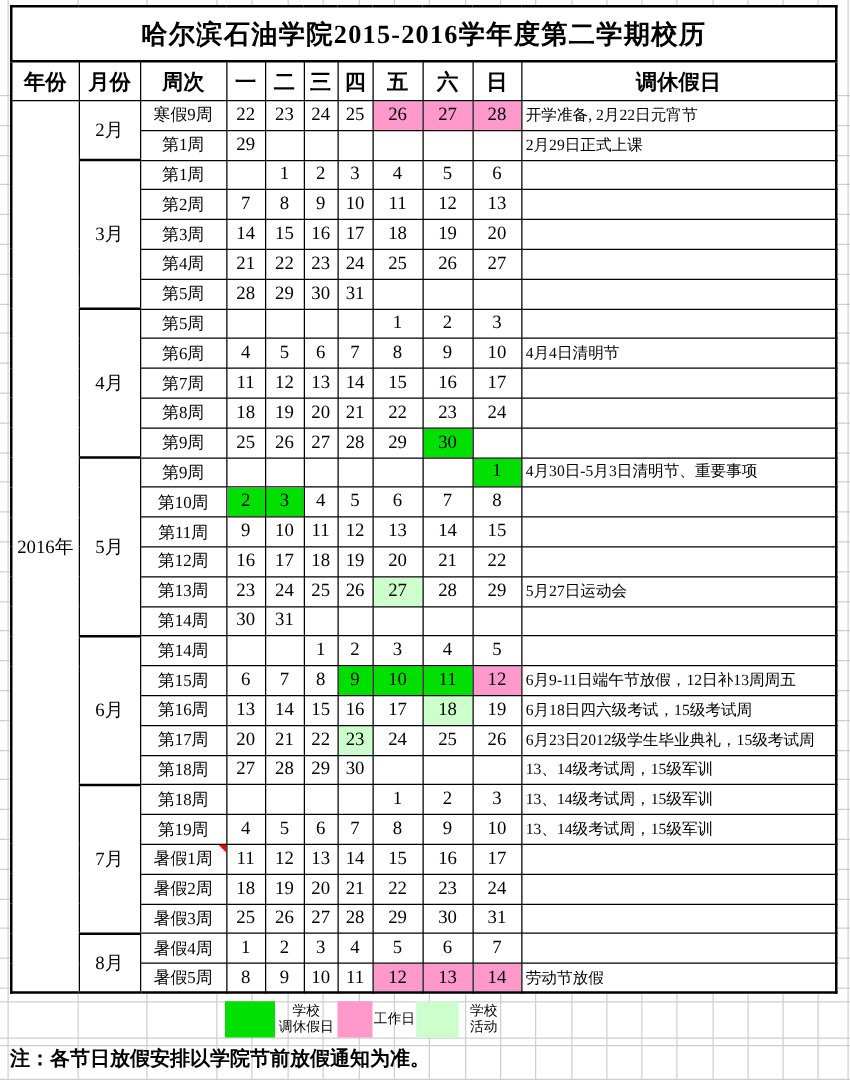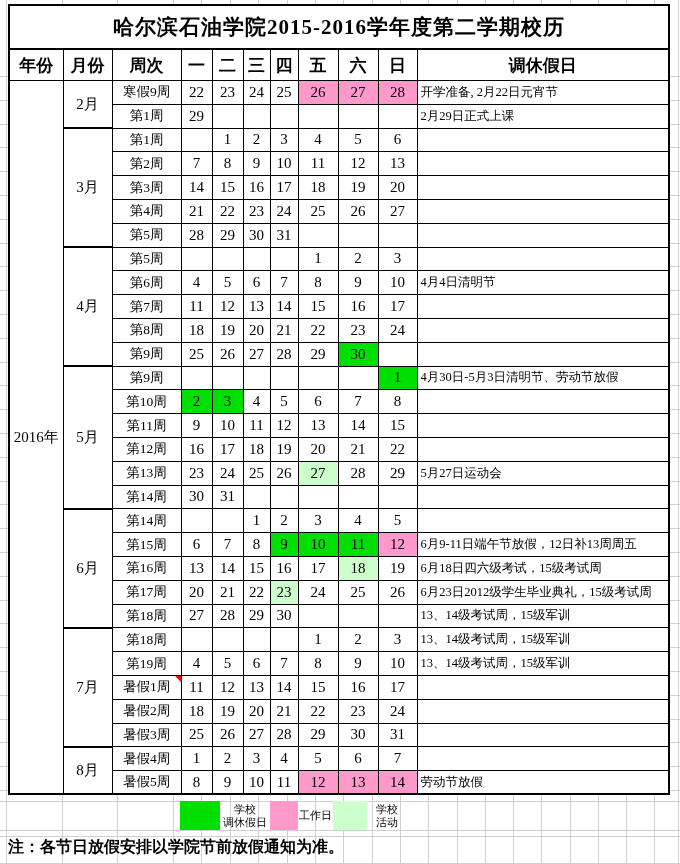--- a/index.html
+++ b/index.html
@@ -295,21 +295,21 @@
       <tr class="data-row">
         <td rowspan="6" class="month-cell">5月</td>
         <td class="week-cell">第9周</td>
         <td class="day-cell"></td>
         <td class="day-cell"></td>
         <td class="day-cell"></td>
         <td class="day-cell"></td>
         <td class="day-cell"></td>
         <td class="day-cell"></td>
         <td class="day-cell hl-holiday">1</td>
-        <td class="remark-cell">4月30日-5月3日清明节、劳动节放假</td>
+        <td class="remark-cell">4月30日-5月3日清明节、重要事项</td>
       </tr>
       <tr class="data-row">
         <td class="week-cell">第10周</td>
         <td class="day-cell hl-holiday">2</td>
         <td class="day-cell hl-holiday">3</td>
         <td class="day-cell">4</td>
         <td class="day-cell">5</td>
         <td class="day-cell">6</td>
         <td class="day-cell">7</td>
         <td class="day-cell">8</td>

